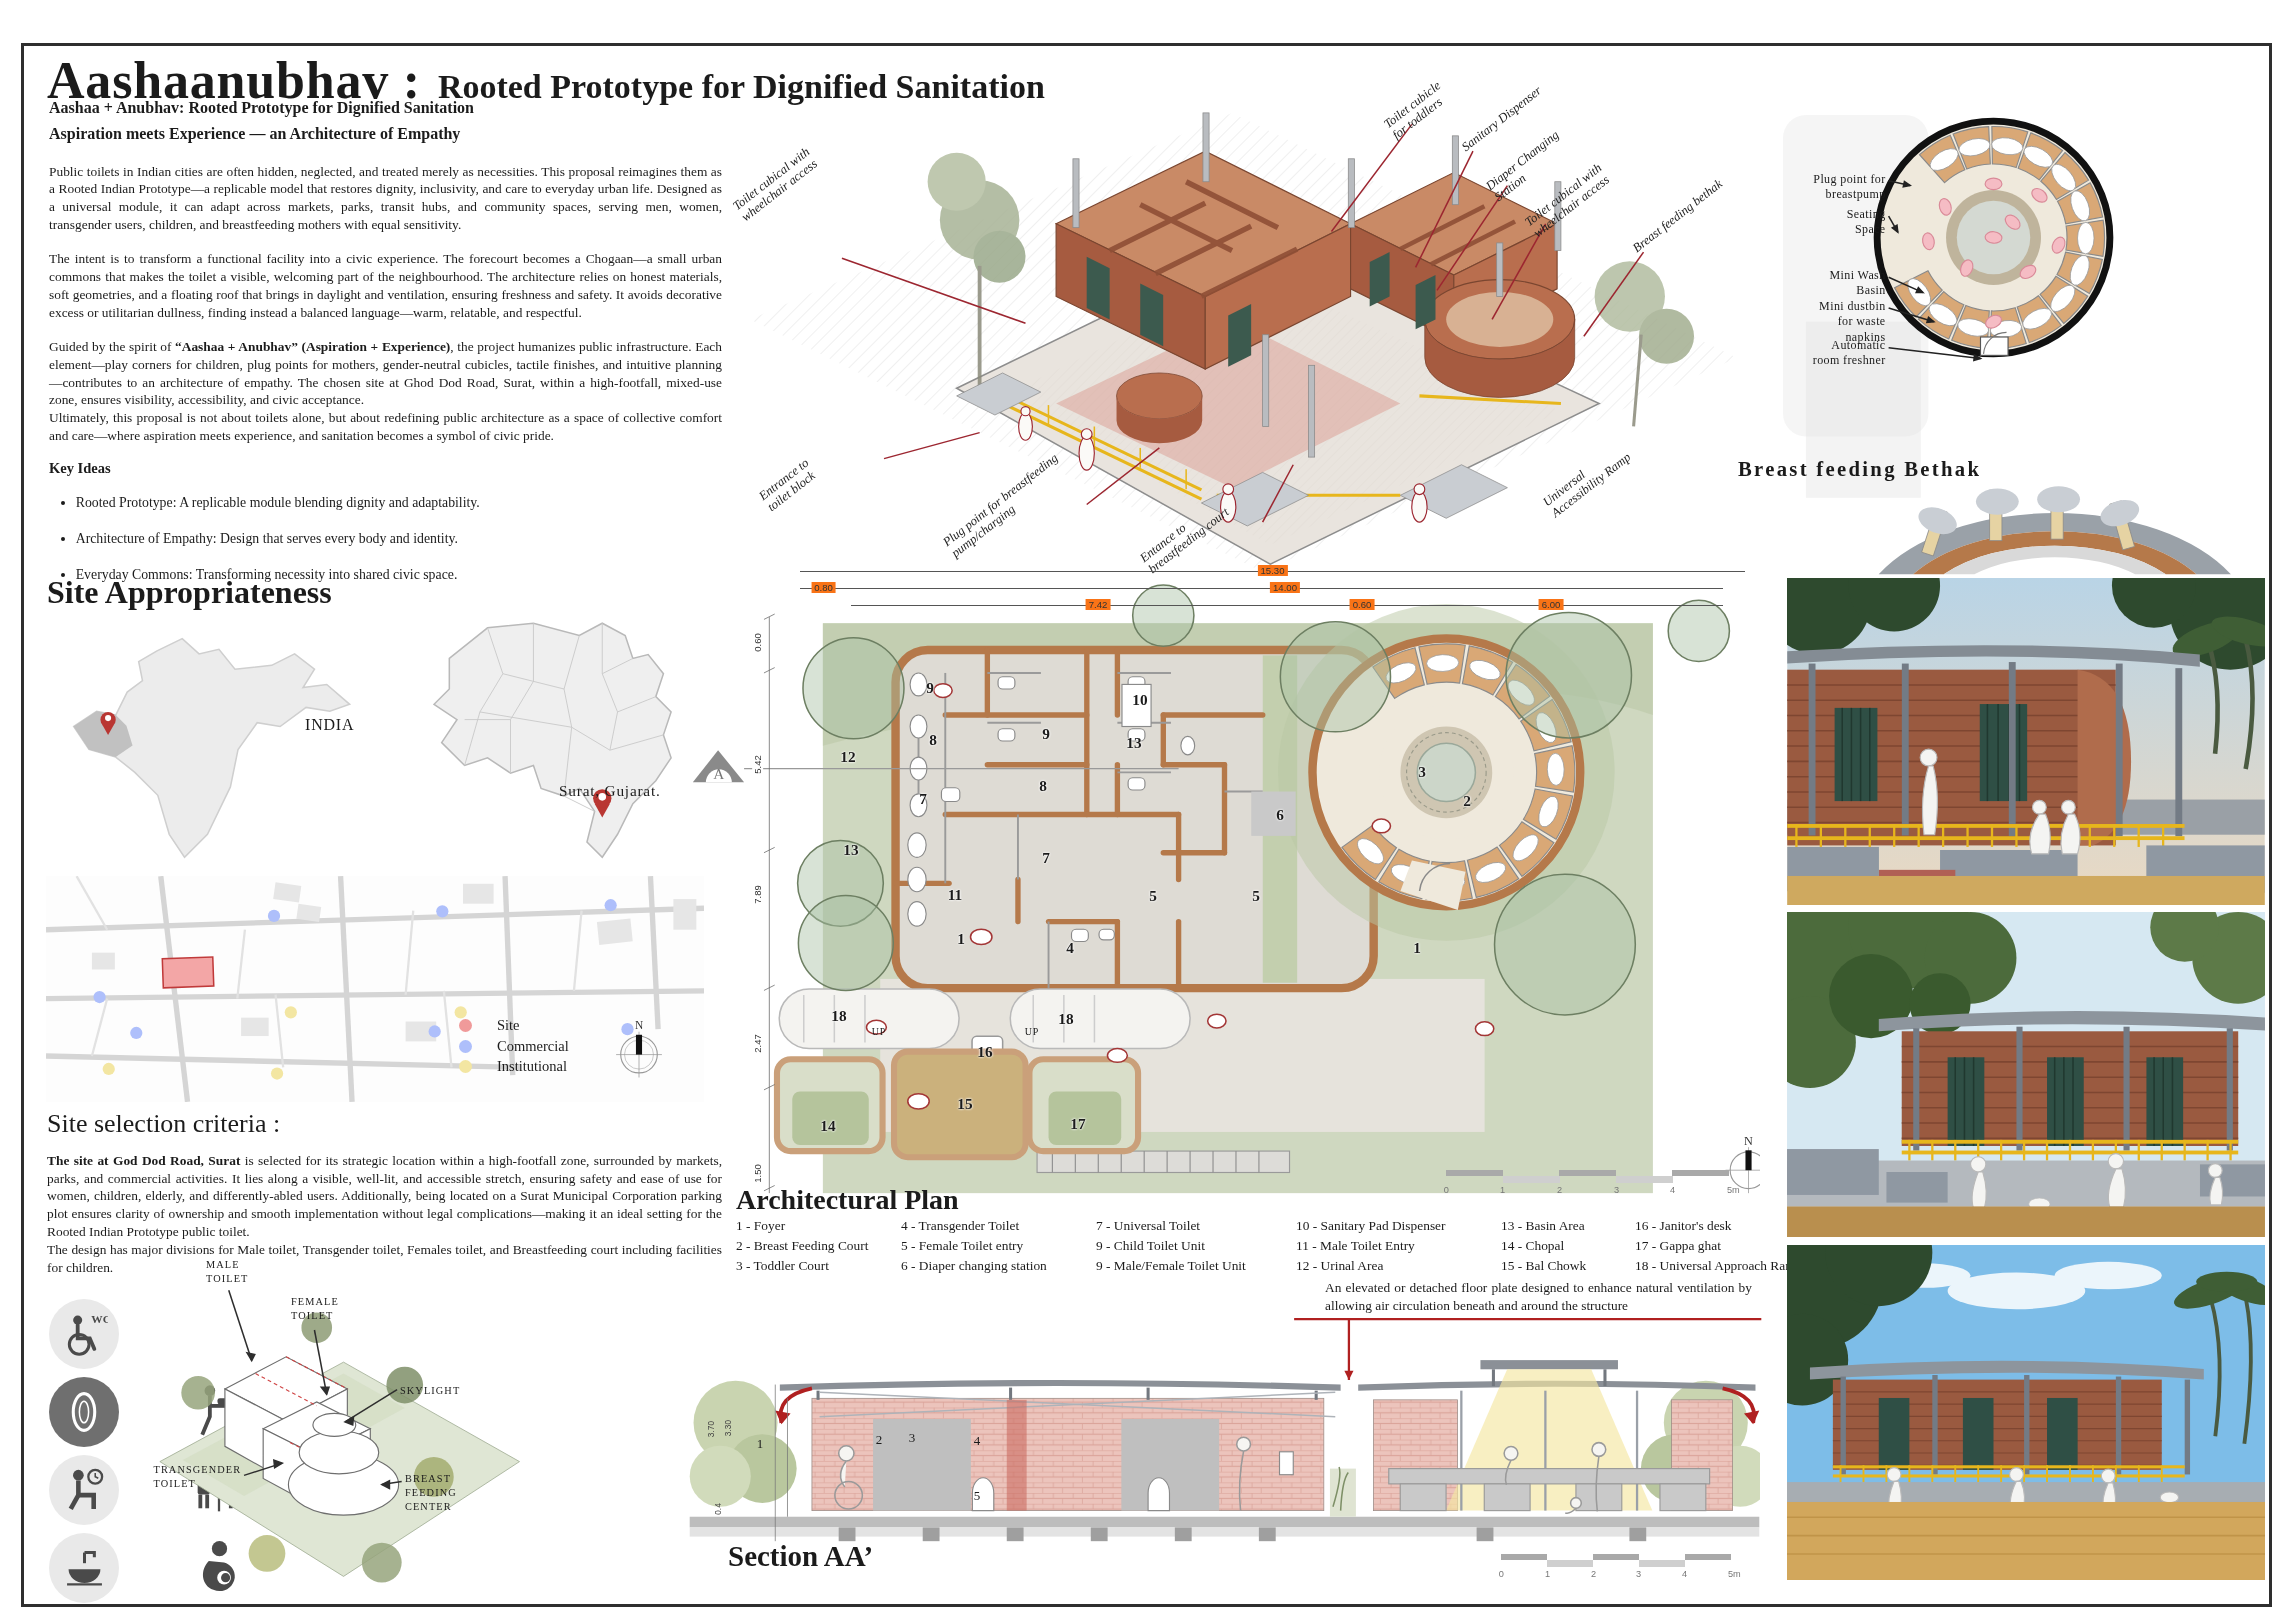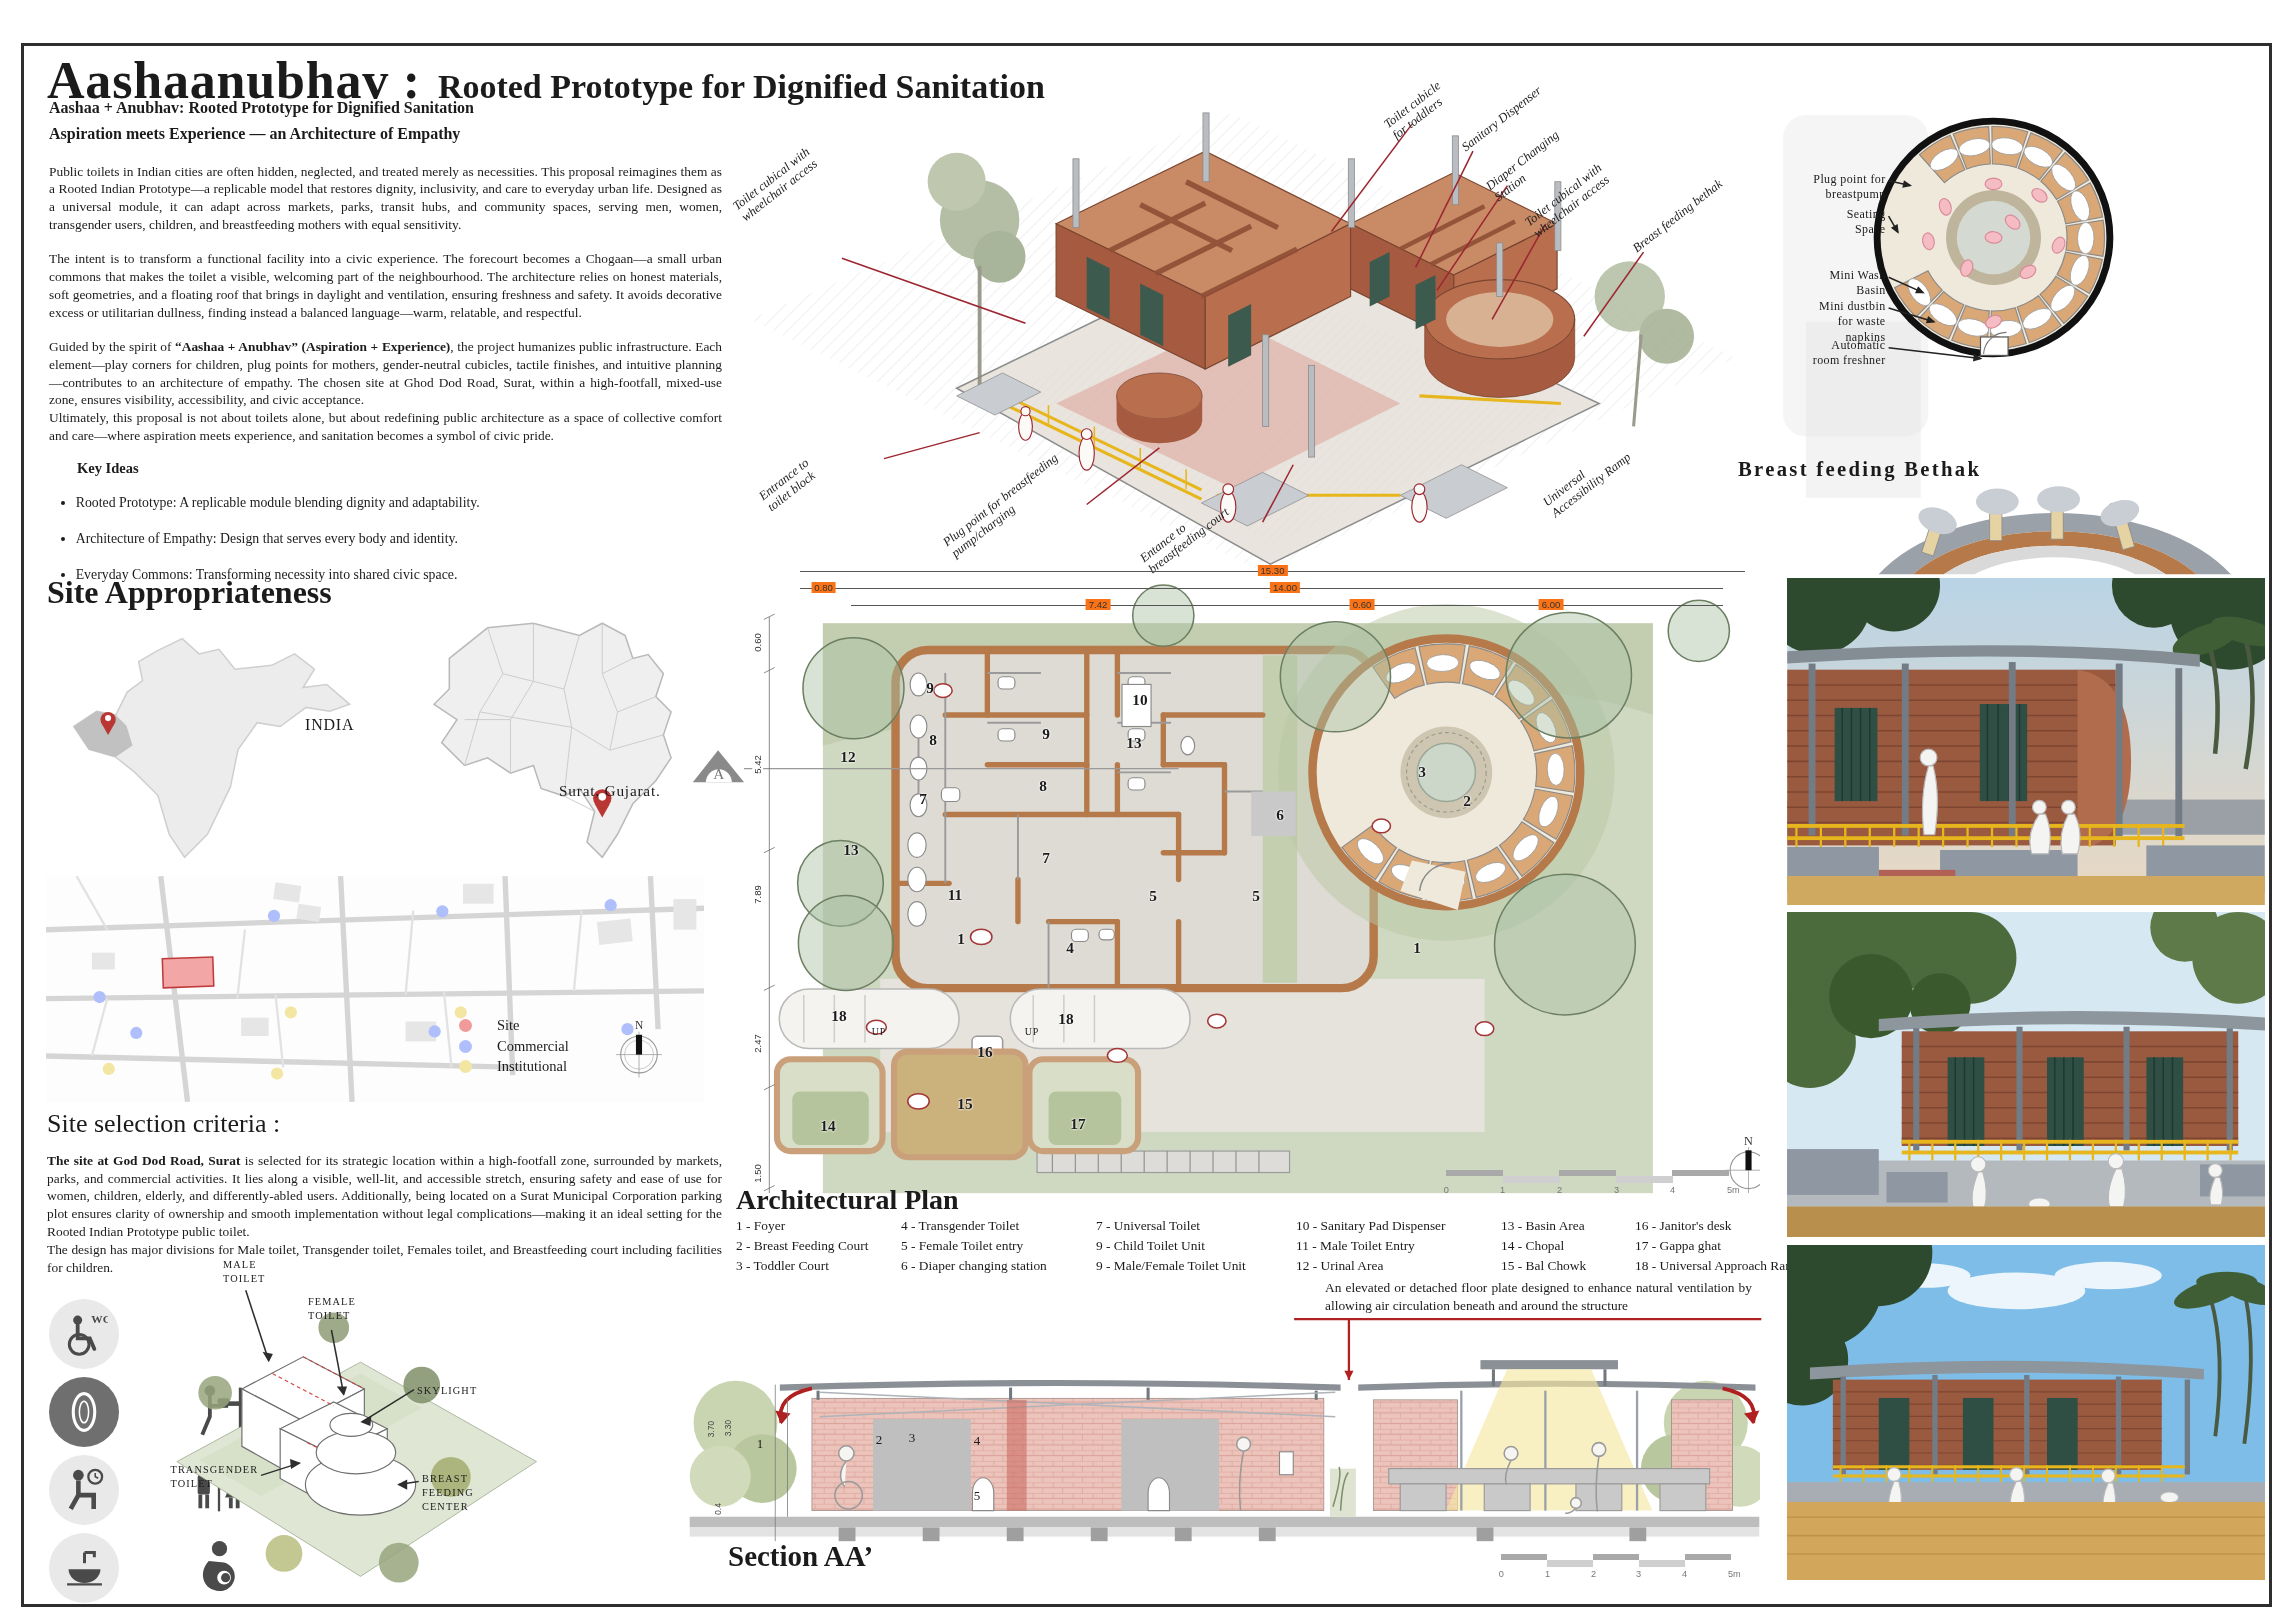--- a/index.html
+++ b/index.html
@@ -10,21 +10,21 @@
   
   #title-row{position:absolute;left:47px;top:51px;display:flex;align-items:baseline;gap:17px;white-space:nowrap;}
   #title-main{font-size:52px;font-weight:bold;letter-spacing:0.8px;}
   #title-sub{font-size:34px;font-weight:bold;}
   #code-box{position:absolute;left:1979px;top:23px;width:294px;height:61px;background:#fff;border:3.1px solid #2e2e2e;
             display:flex;align-items:center;justify-content:center;font-family:"Liberation Sans",sans-serif;
             font-weight:bold;font-size:32px;letter-spacing:0px;}
   
   .bold-line{font-size:16px;font-weight:bold;}
   .par{font-size:13.4px;line-height:1.32;text-align:justify;}
-  #key-ideas-title{font-size:14.5px;font-weight:bold;margin-left:28px;}
+  #key-ideas-title{font-size:14.5px;font-weight:bold;}
   #key-ideas{margin:3.1px 0 0 10.7px;padding:0;font-size:13.8px;line-height:1.45;}
   #key-ideas li{margin:16px;}
   .h-big{font-size:32px;font-weight:bold;}
   .h-mid{font-size:28px;font-weight:bold;}
   
   .map-label{font-size:16px;letter-spacing:0.8px;}
   #site-legend{position:absolute;left:459px;top:1015px;font-size:14.5px;}
   #site-legend .row{display:flex;align-items:center;gap:25px;height:20.7px;}
   #site-legend .dot{width:13px;height:13px;border-radius:50%;display:inline-block;}
   
@@ -255,21 +255,21 @@
   </div>
   <div class="picon" style="left:184px;top:1533px;background:none;">
     <svg width="61" height="61" viewBox="0 0 80 80">
         <circle cx="40" cy="14" r="10" fill="#4a4a4a"></circle>
         <path d="M26,30 C14,42 16,62 32,68 C44,73 58,66 60,52 C61,42 54,34 46,32 Z" fill="#4a4a4a"></path>
         <circle cx="46" cy="52" r="9" fill="#ffffff"></circle>
         <circle cx="48" cy="52" r="6" fill="#4a4a4a"></circle>
       </svg>
   </div>
 
-  <div class="abs" style="left:169px;top:1255px;width:582px;height:296px;">
+  <div class="abs" style="left:152px;top:1255px;width:582px;height:296px;">
     <svg width="582" height="352" viewBox="0 0 760 460">
       <polygon points="10,270 250,140 480,270 250,420" fill="#dfe6d4" stroke="#9aa78c" stroke-width="1"></polygon>
       <polygon points="40,268 250,155 330,200 120,315" fill="#d3ddc3" opacity="0.7"></polygon>
       <g>
         <circle cx="60" cy="180" r="22" fill="#97a57c" opacity="0.85"></circle>
           <circle cx="215" cy="95" r="20" fill="#8d9b74" opacity="0.85"></circle>
         <circle cx="330" cy="170" r="24" fill="#7f8f68" opacity="0.85"></circle>
           <circle cx="368" cy="290" r="26" fill="#a3ab6f" opacity="0.85"></circle>
         <circle cx="150" cy="390" r="24" fill="#b9bd7e" opacity="0.85"></circle>
           <circle cx="300" cy="402" r="26" fill="#97a57c" opacity="0.85"></circle>

